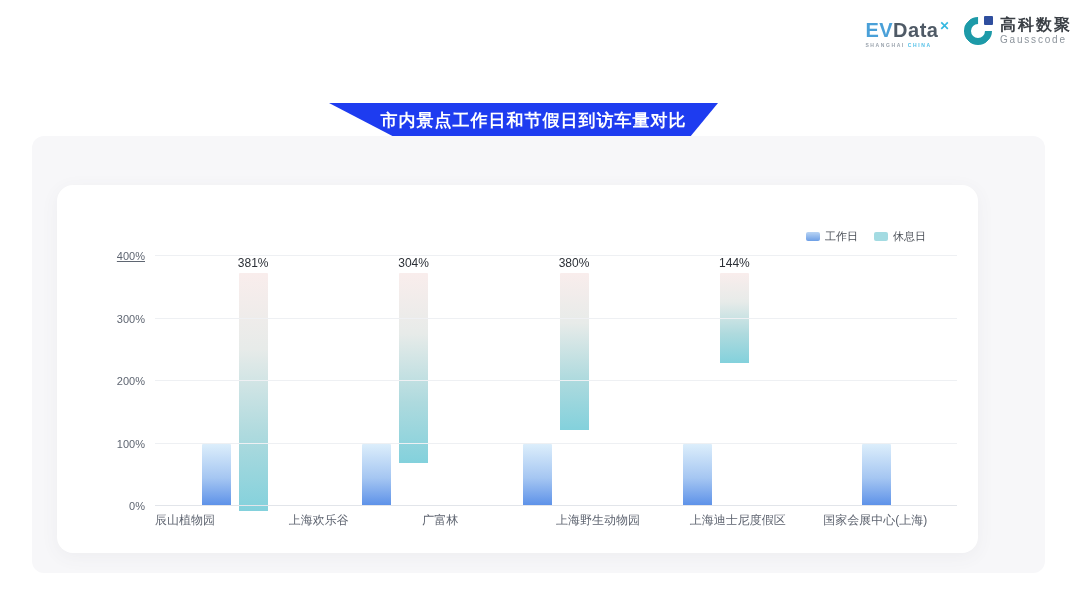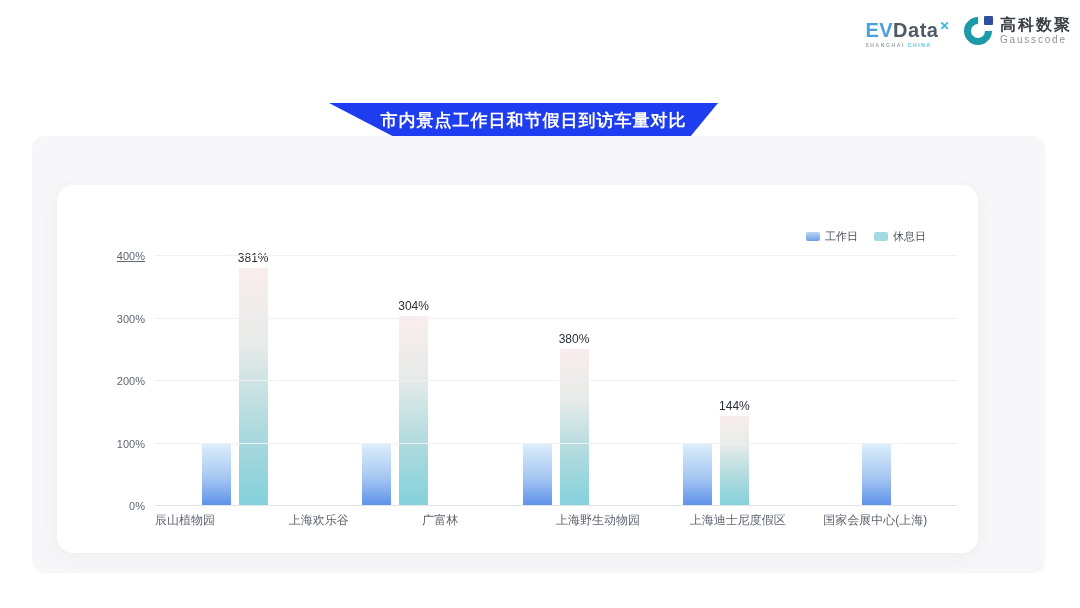--- a/index.html
+++ b/index.html
@@ -71,21 +71,21 @@
   .bar-groups { position:absolute; inset:0; display:flex; }
   .bar-group {
     flex:1; display:flex; justify-content:center; align-items:flex-end; gap:7px;
     height:100%;
   }
   .bar { width:29px; flex-shrink:0; border-radius:1px 1px 0 0; }
   .bar-workday { background:linear-gradient(180deg,#dceefb 0%,#a5c6f2 55%,#5b90e8 100%); }
   .bar-restday { background:linear-gradient(180deg,#f9edec 0%,#e7ebe9 32%,#aedade 68%,#83d1dc 100%); }
   .bar-col {
     height:100%; display:flex; flex-direction:column;
-    justify-content:flex-end; align-items:center; overflow:visible;
+    justify-content:flex-start; align-items:center; overflow:visible;
   }
   .bar-value { font-size:12px; color:#2b2f36; margin-bottom:3px; flex-shrink:0; white-space:nowrap; }
   .x-axis-labels { position:absolute; left:98px; top:327px; width:802px; display:flex; }
   .xlabel { flex:1; text-align:left; font-size:12px; color:#5e6470; white-space:nowrap; }
 </style>
 </head>
 <body>
 
 <div class="logos">
   <div class="evdata">

